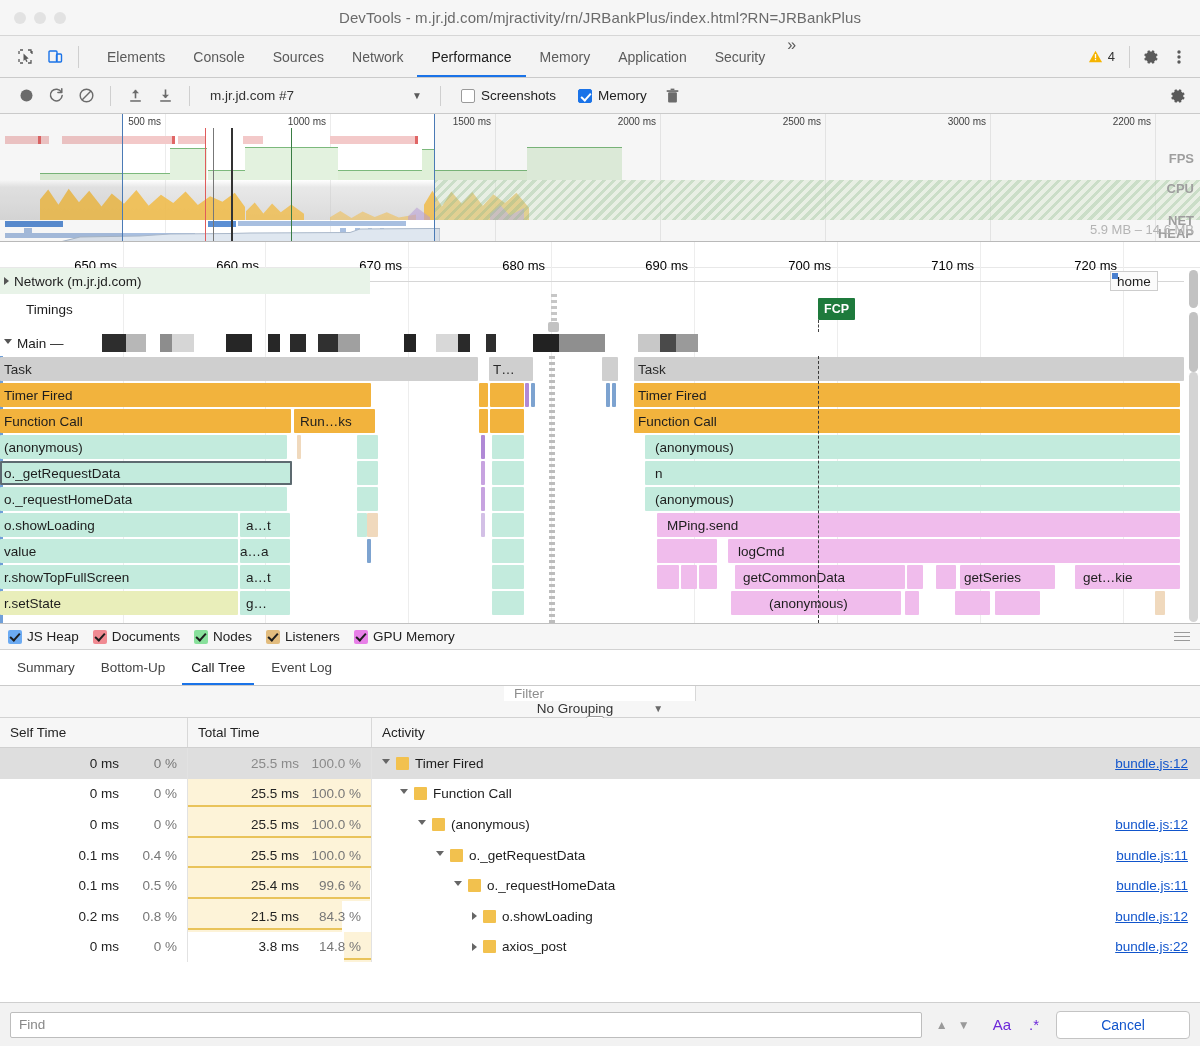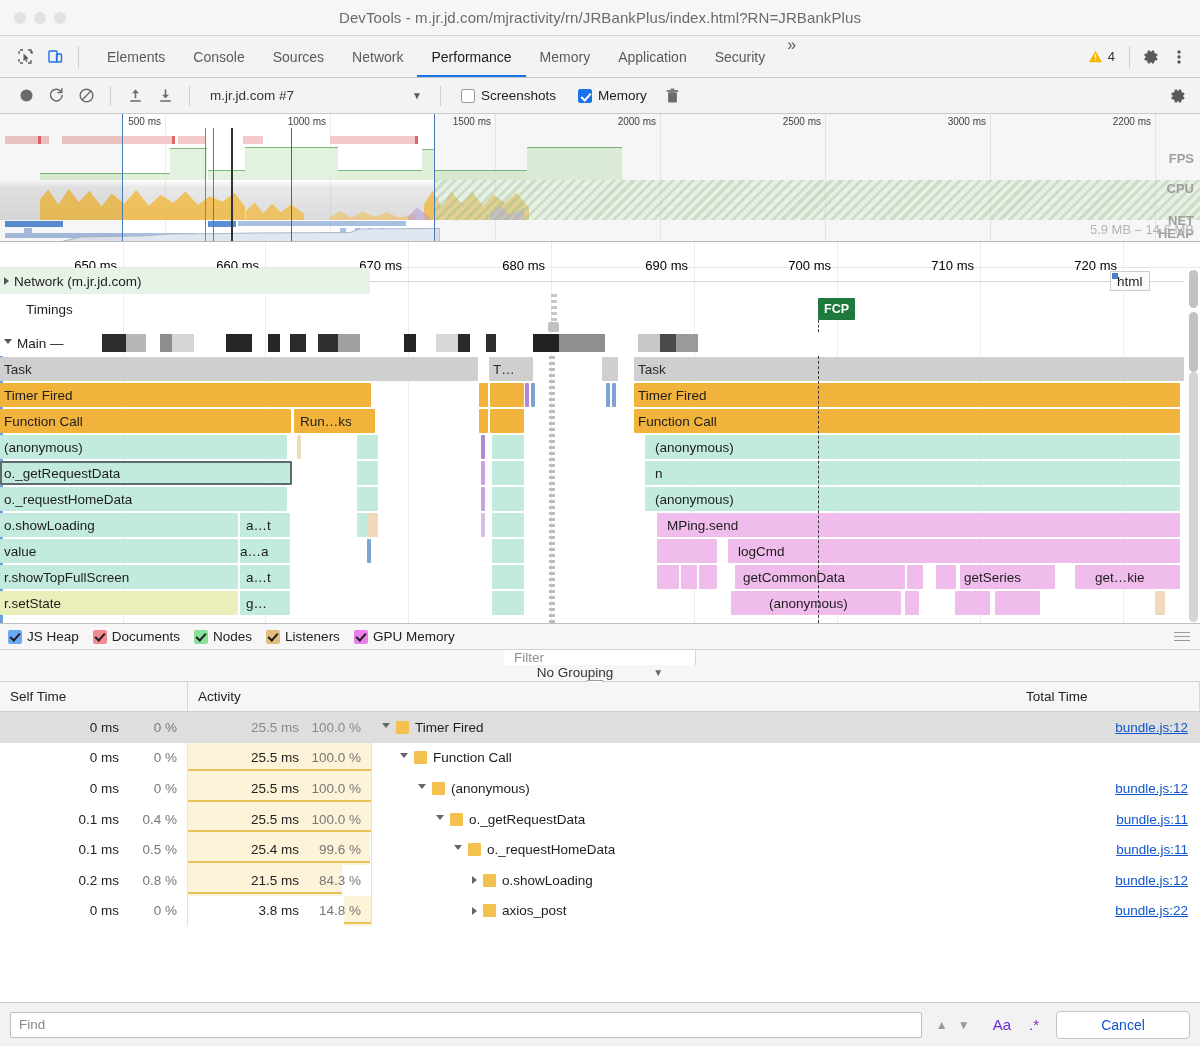--- a/index.html
+++ b/index.html
@@ -481,21 +481,21 @@
     <div class="fl-grid" style="left:837px"></div>
     <div class="fl-grid" style="left:980px"></div>
     <div class="fl-grid" style="left:1123px"></div>
 
     <div class="track-net">
       <div class="net-header">
         <span class="tri"></span>
         <span>Network (m.jr.jd.com)</span>
       </div>
       <div class="net-line"></div>
-      <div class="net-chip" style="left:1110px">html</div>
+      <div class="net-chip" style="left:1110px">home</div>
     </div>
 
     <div class="track-timings">
       <div class="timings-label">Timings</div>
       <div class="fcp-chip" style="left:818px">FCP</div>
       <div class="fcp-line" style="left:818px; height:12px;"></div>
       <div style="position:absolute;left:551px;top:-4px;bottom:0;width:6px;background-image:repeating-linear-gradient(to bottom,#c6c6c6 0 3px,rgba(0,0,0,0) 3px 6px);"></div>
       <div style="position:absolute;left:548px;top:24px;width:11px;height:10px;background:#c2c2c2;border-radius:2px;"></div>
     </div>
 
@@ -602,21 +602,21 @@
         <div class="bar fn" style="left:0px; width:238px;">r.showTopFullScreen</div>
         <div class="bar fn" style="left:240px; width:50px; padding-left:6px;">a…t</div>
         <div class="bar fn" style="left:492px; width:32px;"></div>
         <div class="bar ping" style="left:657px; width:22px;"></div>
         <div class="bar ping" style="left:681px; width:16px;"></div>
         <div class="bar ping" style="left:699px; width:18px;"></div>
         <div class="bar ping" style="left:735px; width:170px; padding-left:8px;">getCommonData</div>
         <div class="bar ping" style="left:907px; width:16px;"></div>
         <div class="bar ping" style="left:936px; width:20px;"></div>
         <div class="bar ping" style="left:960px; width:95px; padding-left:4px;">getSeries</div>
-        <div class="bar ping" style="left:1075px; width:105px; padding-left:20px;">get…kie</div>
+        <div class="bar ping" style="left:1075px; width:105px; padding-left:8px;">get…kie</div>
       </div>
 
       <div class="row" style="top:234px">
         <div class="bar lime" style="left:0px; width:238px;">r.setState</div>
         <div class="bar fn" style="left:240px; width:50px; padding-left:6px;">g…</div>
         <div class="bar fn" style="left:492px; width:32px;"></div>
         <div class="bar ping" style="left:731px; width:170px; padding-left:38px;">(anonymous)</div>
         <div class="bar ping" style="left:905px; width:14px;"></div>
         <div class="bar ping" style="left:955px; width:35px;"></div>
         <div class="bar ping" style="left:995px; width:45px;"></div>
@@ -654,41 +654,47 @@
       <span>GPU Memory</span>
     </label>
     <div class="mem-spacer"></div>
     <div class="hamburger">
         <i></i>
         <i></i>
         <i></i>
       </div>
   </div>
 
+  <div class="btabs">
+    <div class="btab">Summary</div>
+    <div class="btab">Bottom-Up</div>
+    <div class="btab selected">Call Tree</div>
+    <div class="btab">Event Log</div>
+  </div>
 
   <div class="filterbar">
     <input class="filter-input" type="text" placeholder="Filter" style="">
     <div class="grouping">
       <span>No Grouping</span>
       <span class="caret">▼</span>
     </div>
     <div class="fb-spacer"></div>
     <div class="collapse-btn">
       <svg width="11" height="11" viewBox="0 0 12 12">
           <path d="M7.5 2.5L4 6l3.5 3.5" stroke="#555" stroke-width="1.4" fill="none" stroke-linecap="round" stroke-linejoin="round"></path>
           <line x1="2" y1="2" x2="2" y2="10" stroke="#555" stroke-width="1.2"></line>
         </svg>
     </div>
   </div>
 
   <div class="tree">
     <div class="tree-head">
       <div class="th c1">Self Time</div>
+      <div class="th c2">Total Time</div>
       <div class="th c3">Activity</div>
-      <div class="th c2">Total Time</div>
     </div>
 
     <div class="trow sel">
       <div class="td c1">
         <span class="self-ms">0 ms</span>
         <span class="self-pc">0 %</span>
       </div>
       <div class="td c2">
         <span class="tot-ms" style="color:#8a8a8a">25.5 ms</span>
         <span class="tot-pc" style="color:#8a8a8a">100.0 %</span>

